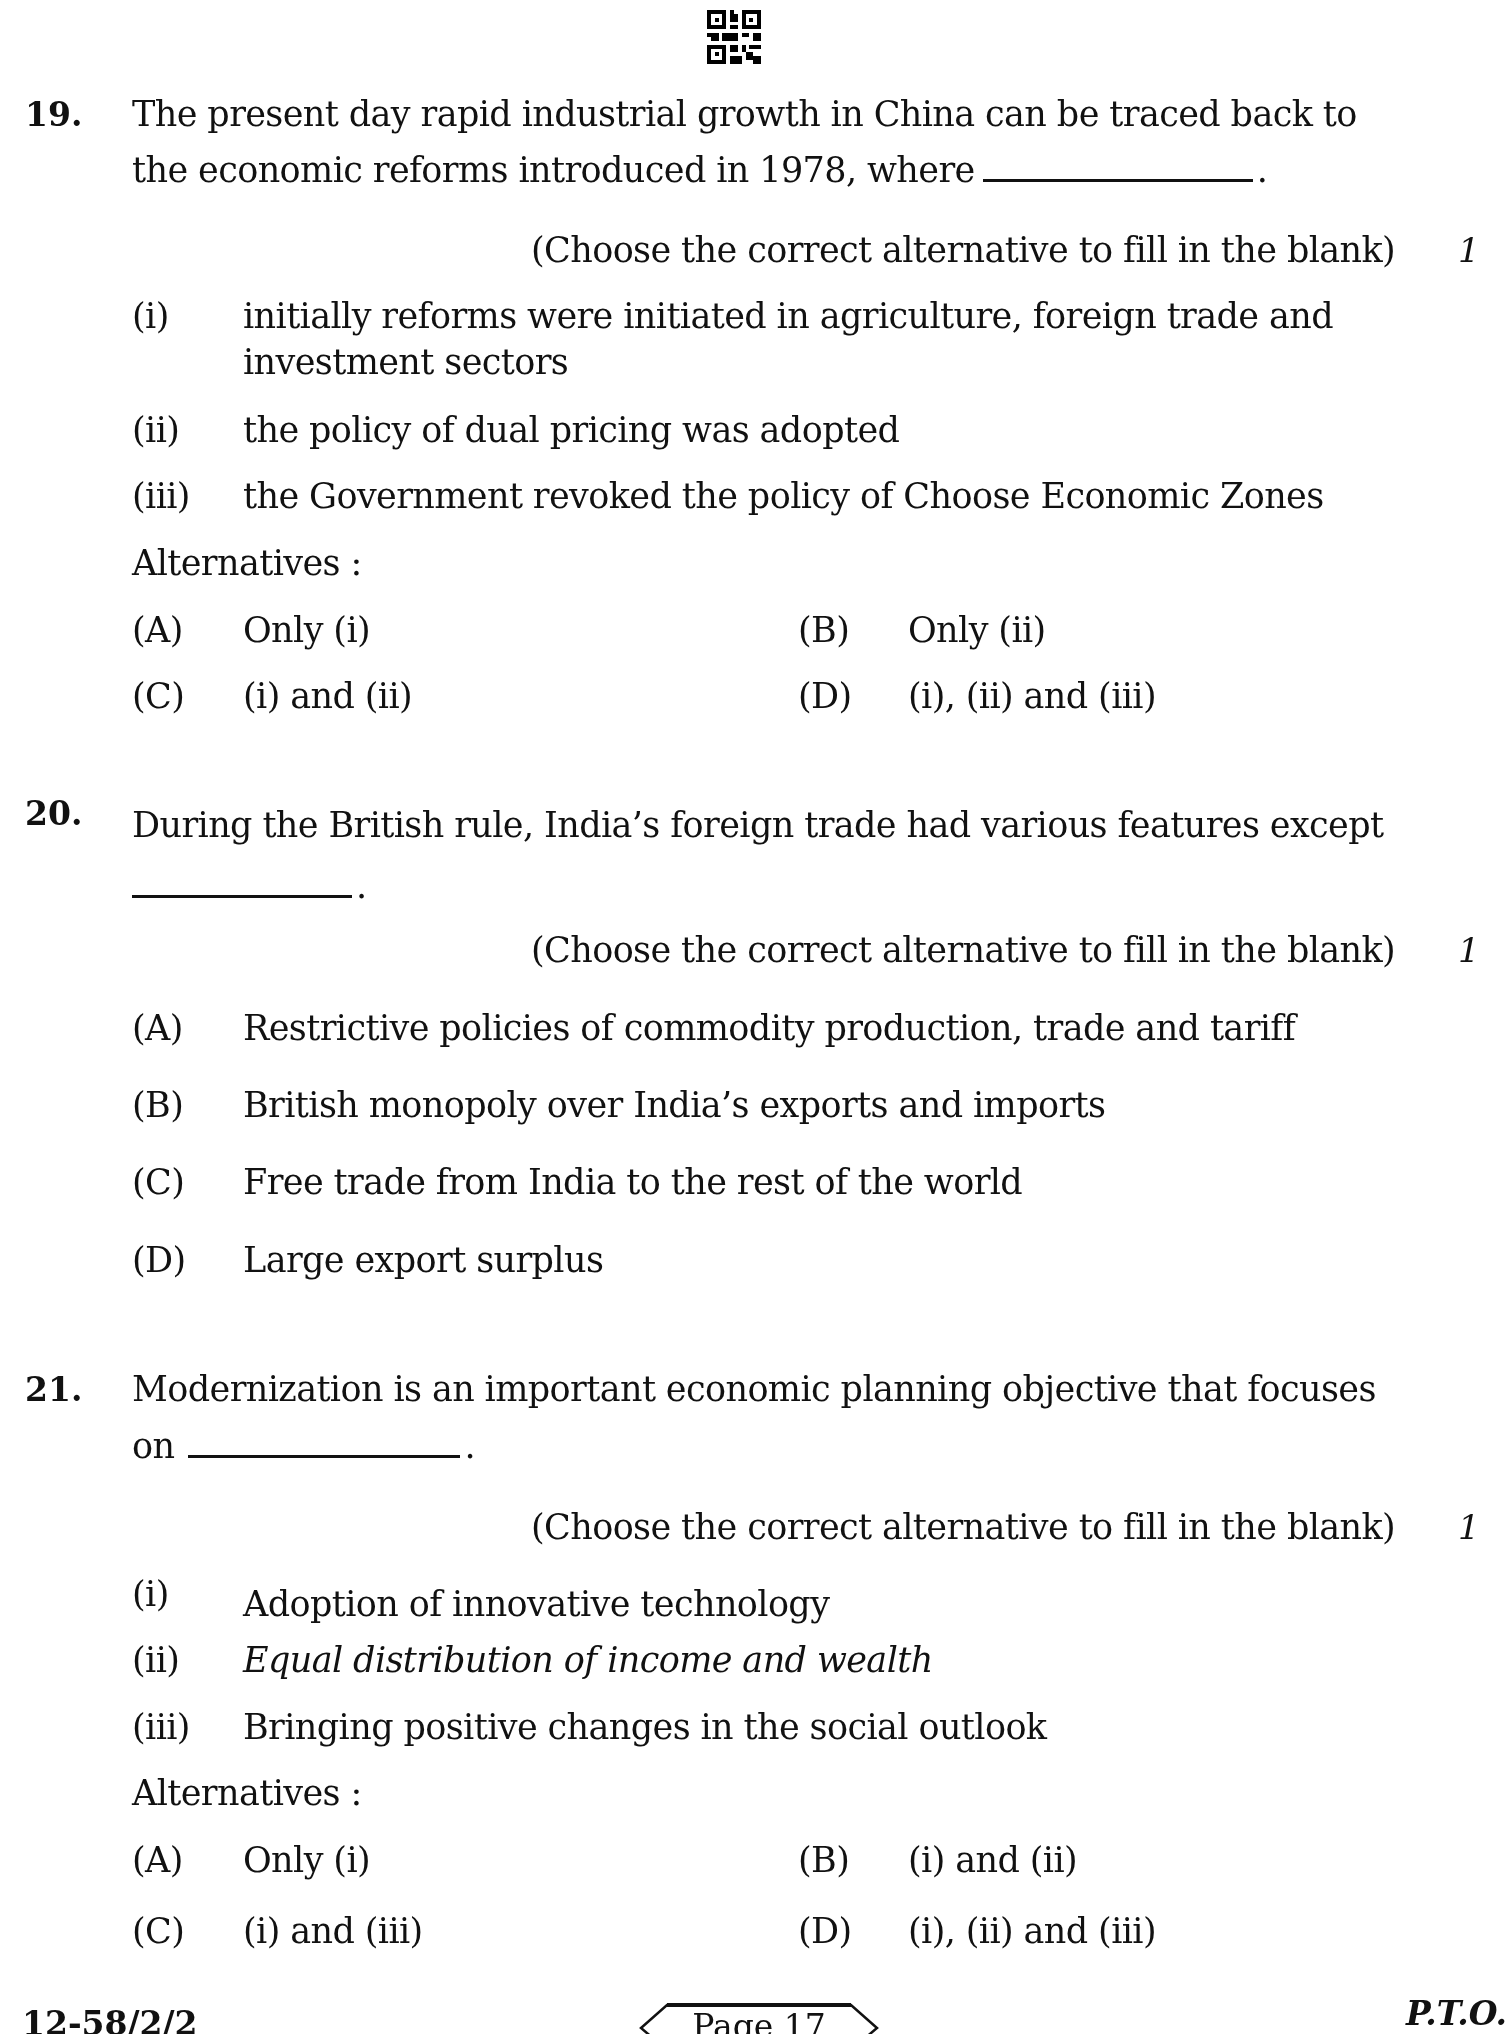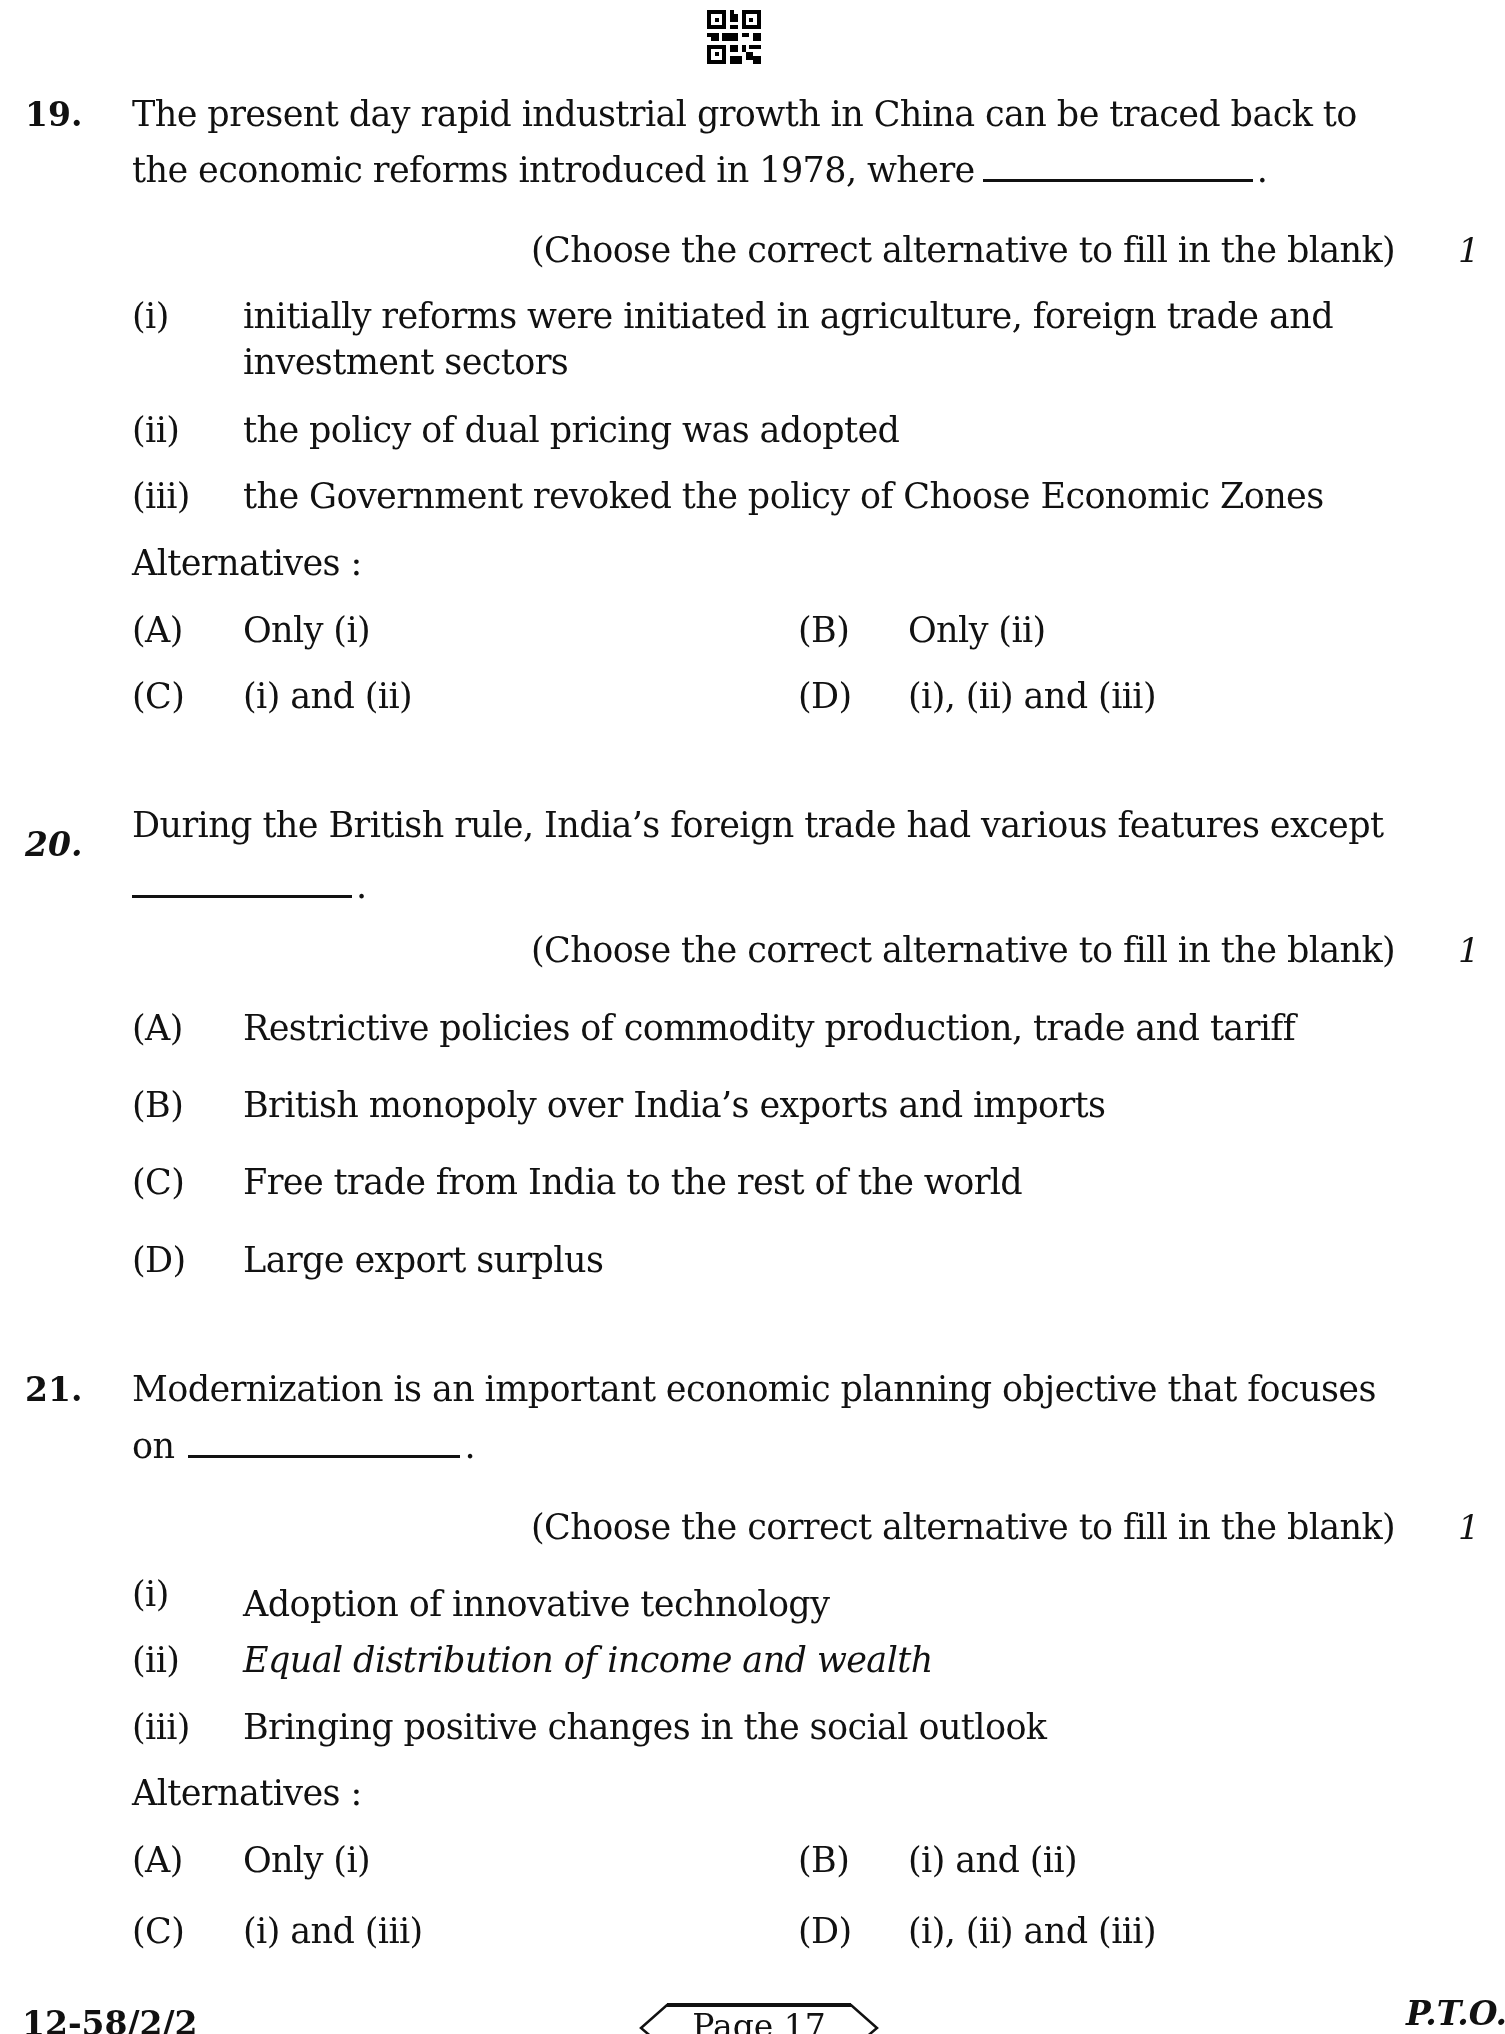--- a/index.html
+++ b/index.html
@@ -73,21 +73,21 @@
   <span class="abs txt" style="left:243px; top:610px;">Only (i)</span>
   <span class="abs txt" style="left:798px; top:610px;">(B)</span>
   <span class="abs txt" style="left:908px; top:610px;">Only (ii)</span>
   <span class="abs txt" style="left:132px; top:676px;">(C)</span>
   <span class="abs txt" style="left:243px; top:676px;">(i) and (ii)</span>
   <span class="abs txt" style="left:798px; top:676px;">(D)</span>
   <span class="abs txt" style="left:908px; top:676px;">(i), (ii) and (iii)</span>
 </div>
 
 <div>
-  <span class="abs qnum" style="left:25px; top:825px;font-style:italic;">20.</span>
+  <span class="abs qnum" style="left:25px; top:794px;">20.</span>
   <span class="abs txt" style="left:132px; top:805px;">During the British rule, India’s foreign trade had various features except</span>
   <span class="abs txt" style="left:124px; top:866px;"><span class="blank" style="width:220px; margin-left:8px;"></span><span>.</span></span>
   <span class="abs txt" style="left:531px; top:930px;">(Choose the correct alternative to fill in the blank)</span>
   <span class="abs marks" style="left:1458px; top:930px;">1</span>
 
   <span class="abs txt" style="left:132px; top:1008px;">(A)</span>
   <span class="abs txt" style="left:243px; top:1008px;">Restrictive policies of commodity production, trade and tariff</span>
   <span class="abs txt" style="left:132px; top:1085px;">(B)</span>
   <span class="abs txt" style="left:243px; top:1085px;">British monopoly over India’s exports and imports</span>
   <span class="abs txt" style="left:132px; top:1162px;">(C)</span>

